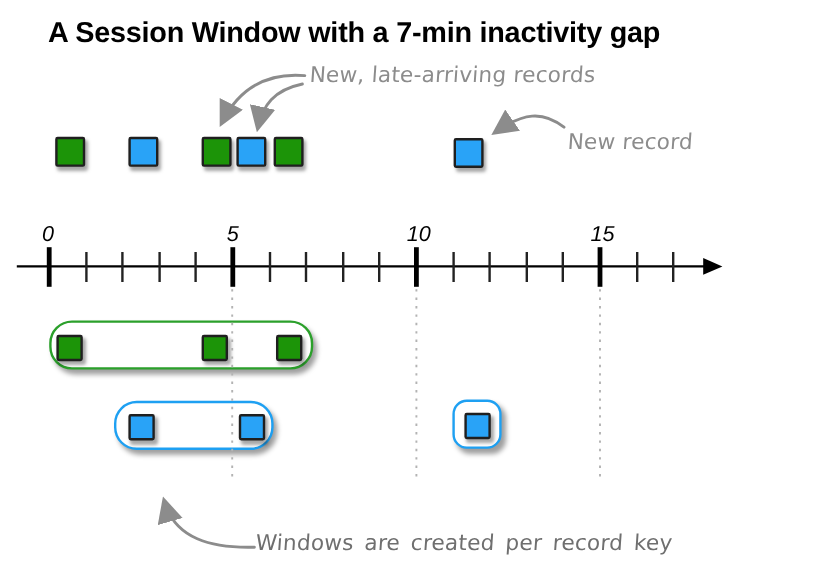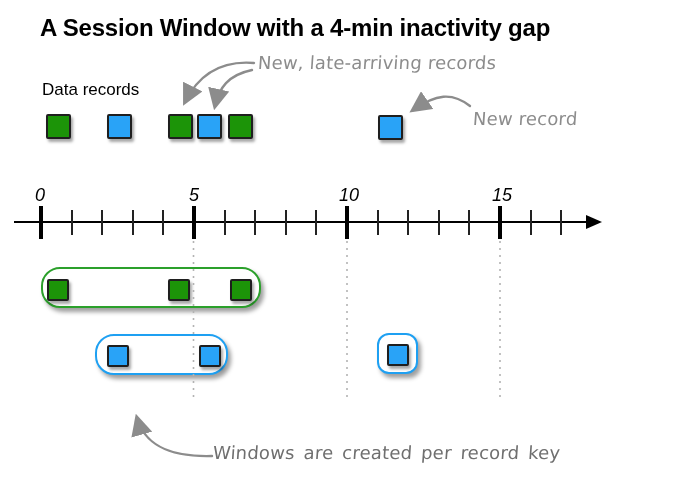--- a/index.html
+++ b/index.html
@@ -41,23 +41,22 @@
     font-size:17px;line-height:19px;color:#000;white-space:pre-line;
   }
   svg.overlay{position:absolute;left:0;top:0;z-index:5;}
   .tick-label{font-family:"Liberation Sans",sans-serif;font-style:italic;font-size:18px;fill:#000;}
 </style>
 </head>
 <body>
 
 <div class="stage">
 
-  <div class="title">A Session Window with a 4-min inactivity gap</div>
+  <div class="title">A Session Window with a 7-min inactivity gap</div>
 
-  <div class="plain-label">Data records</div>
 
   <div class="sq green" style="left:46px;top:114px"></div>
   <div class="sq blue" style="left:107px;top:114px"></div>
   <div class="sq green" style="left:168px;top:114px"></div>
   <div class="sq blue" style="left:197px;top:114px"></div>
   <div class="sq green" style="left:228px;top:114px"></div>
   <div class="sq blue" style="left:378px;top:115px"></div>
 
   <div class="hand annot-late">New, late-arriving records</div>
   <div class="hand annot-new">New record</div>

